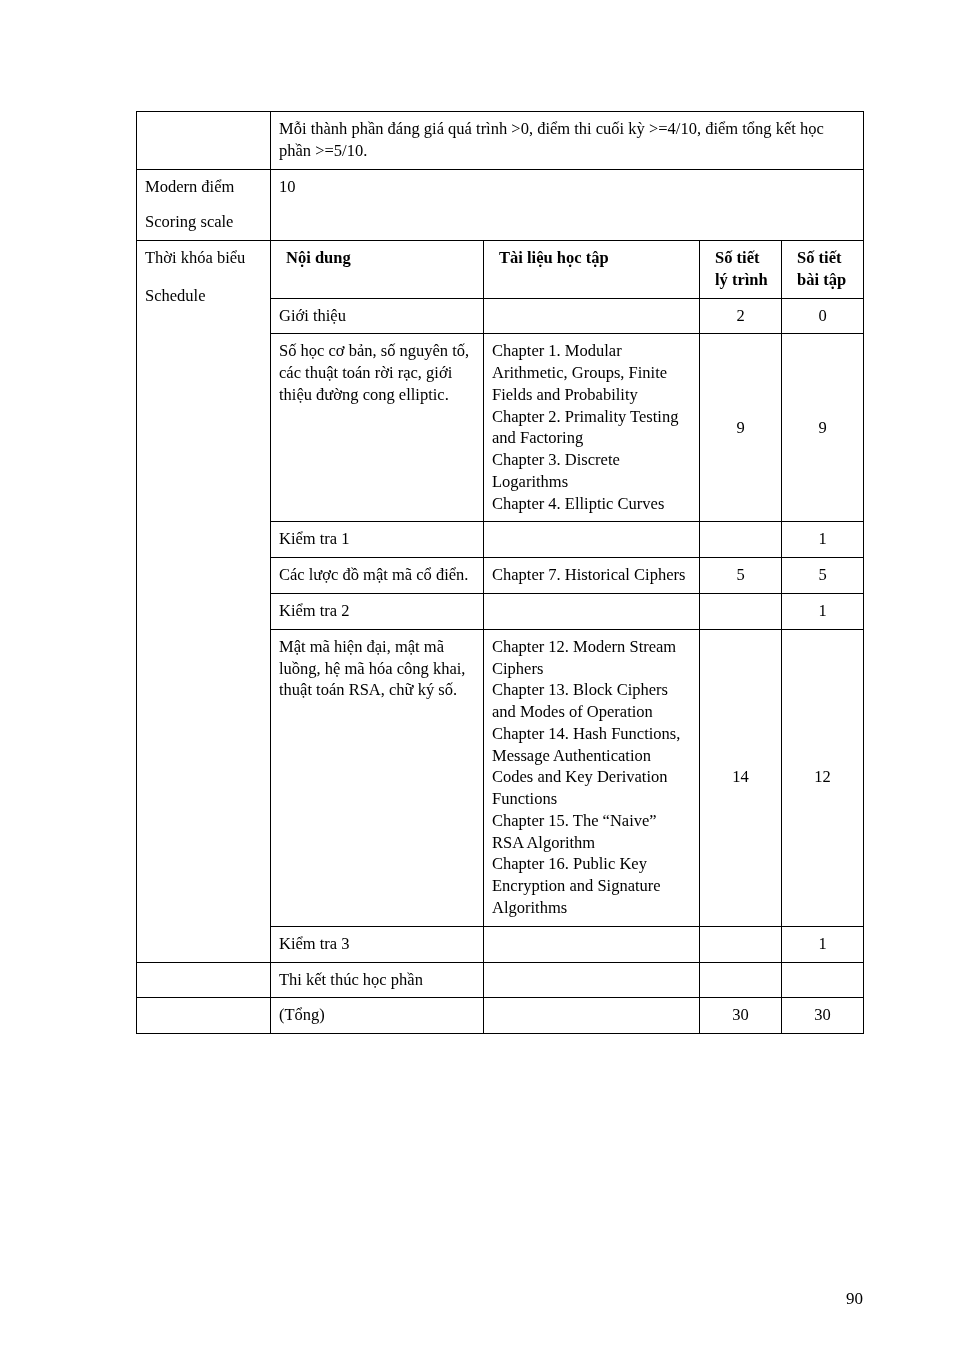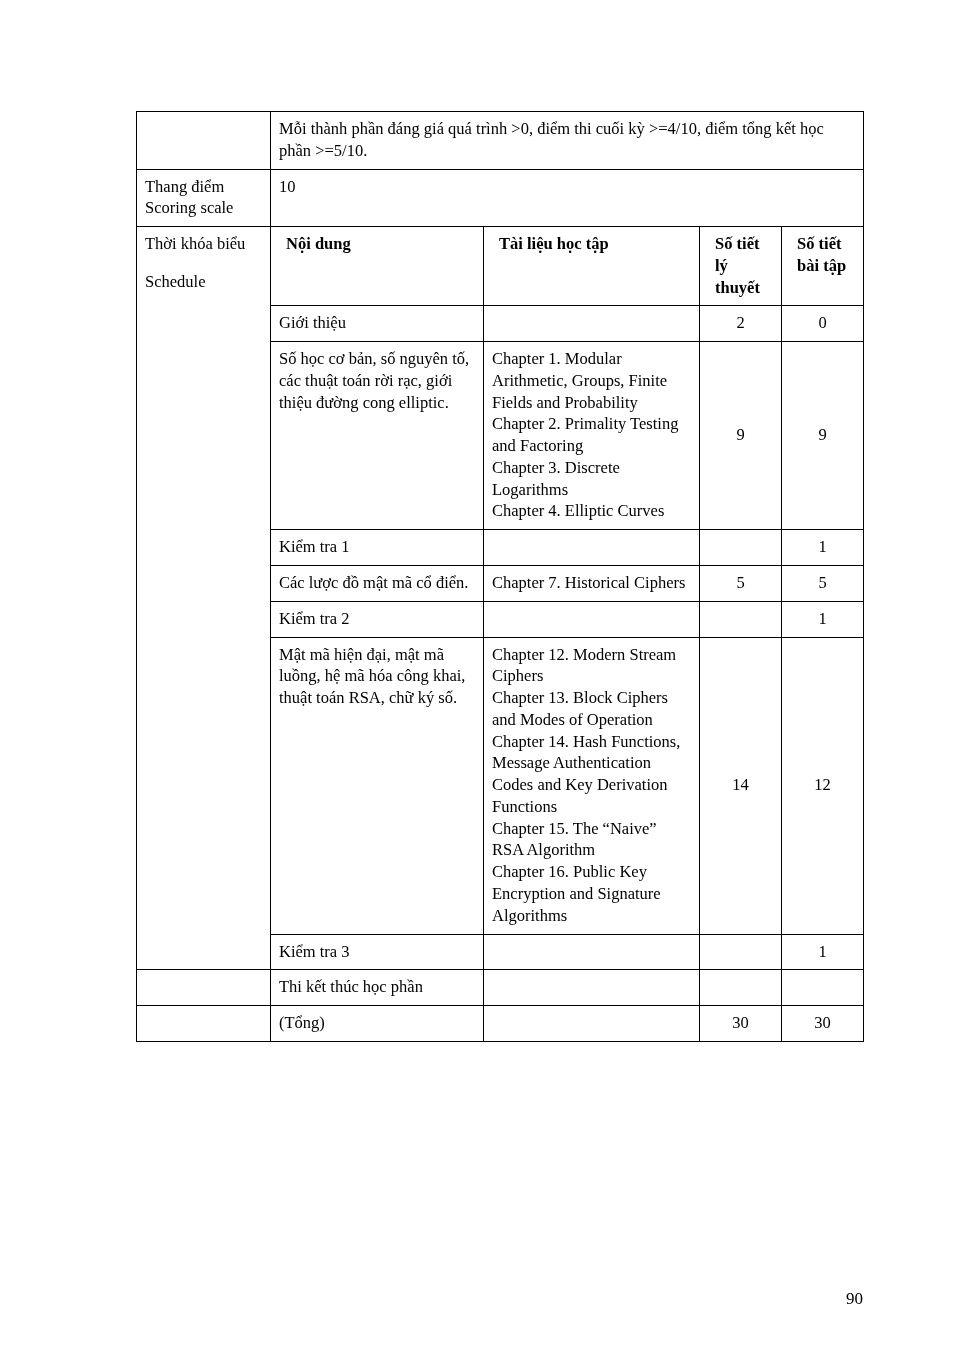--- a/index.html
+++ b/index.html
@@ -51,20 +51,21 @@
   }
   td.head {
     font-weight: bold;
     padding-left: 15px;
   }
   .label-cell {
     line-height: 1.5;
   }
   .label-cell .l2 {
     display: block;
+    margin-top: 14px;
   }
   .schedule-label {
     padding-top: 260px;
     margin-top: 16px;
   }
   .schedule-label .l2 {
     margin-top: 16px;
   }
   .indent {
     padding-left: 22px;
@@ -95,34 +96,34 @@
     </colgroup>
     <tbody>
 
       <tr>
         <td></td>
         <td colspan="4">Mỗi thành phần đáng giá quá trình &gt;0, điểm thi cuối kỳ &gt;=4/10, điểm tổng kết học phần &gt;=5/10.</td>
       </tr>
 
       <tr>
         <td class="label-cell">
-          <span>Thang điểm</span>
+          <span>Modern điểm</span>
           <span class="l2">Scoring scale</span>
         </td>
         <td colspan="4">10</td>
       </tr>
 
       <tr>
         <td class="label-cell schedule-label" rowspan="8">
           <span>Thời khóa biểu</span>
           <span class="l2">Schedule</span>
         </td>
         <td class="head">Nội dung</td>
         <td class="head">Tài liệu học tập</td>
-        <td class="head">Số tiết lý thuyết</td>
+        <td class="head">Số tiết lý trình</td>
         <td class="head">Số tiết bài tập</td>
       </tr>
 
       <tr>
         <td class="mid">Giới thiệu</td>
         <td></td>
         <td class="num">2</td>
         <td class="num">0</td>
       </tr>
 

